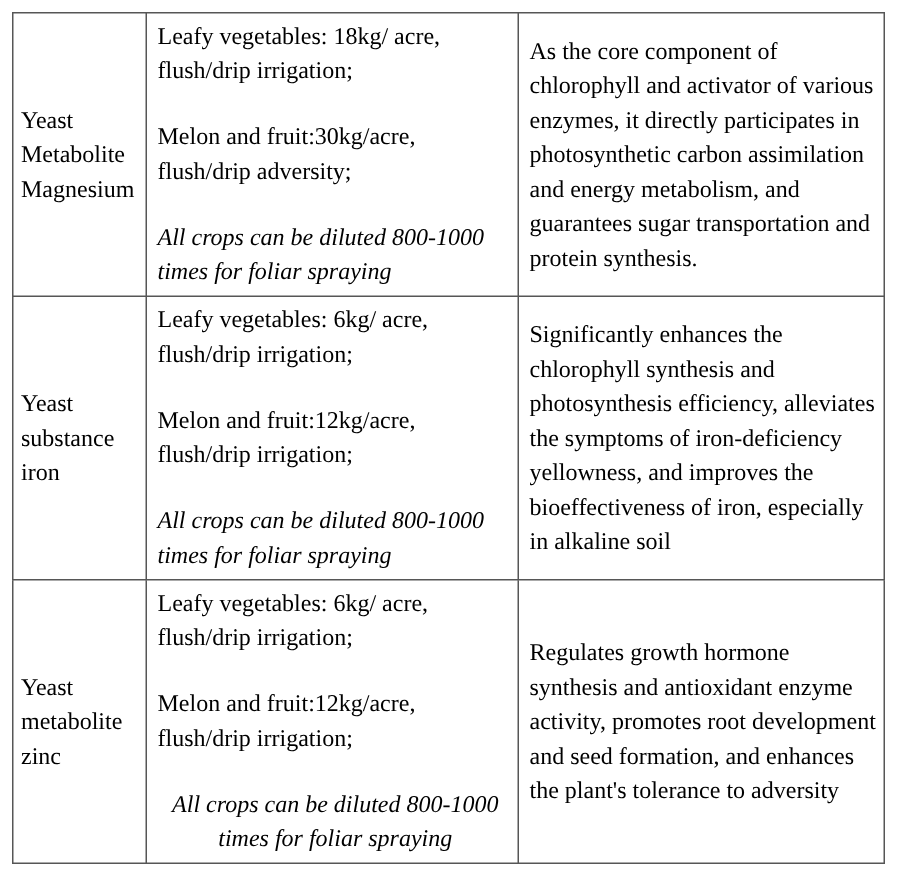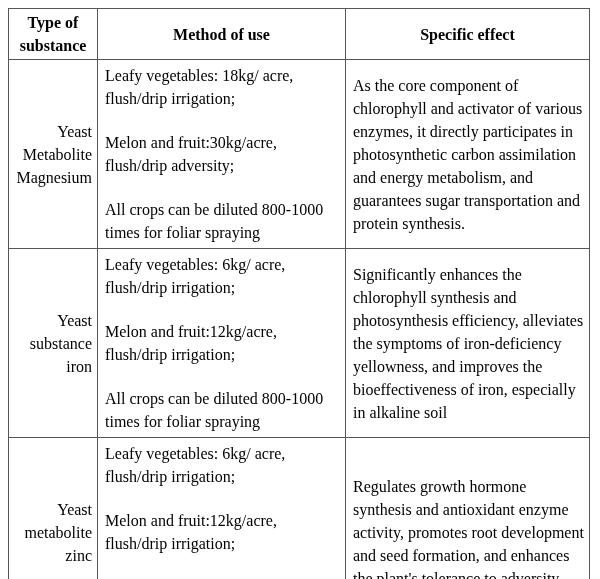--- a/index.html
+++ b/index.html
@@ -41,58 +41,54 @@
   tr.row-1 { height: 188px; }
   tr.row-2 { height: 169px; }
   tr.row-3 { height: 158px; }
 
   th.col-header {
     font-weight: bold;
     text-align: center;
     padding: 2px 4px;
   }
   td.substance-cell {
-    text-align: right;
+    text-align: left;
     vertical-align: middle;
     padding: 2px 5px;
   }
   td.method-cell {
     vertical-align: middle;
     padding: 4px 3px 4px 7px;
   }
   td.method-cell p {
     margin: 0 0 21px 0;
   }
   td.method-cell p:last-child {
     margin-bottom: 0;
+    font-style: italic;
   }
   td.method-cell p.center {
     text-align: center;
   }
   td.effect-cell {
     vertical-align: middle;
     padding: 4px 3px 4px 7px;
   }
 </style>
 </head>
 <body>
 
 <div class="page">
   <table class="substance-table">
     <colgroup>
       <col class="c-substance">
       <col class="c-method">
       <col class="c-effect">
     </colgroup>
     <tbody>
-      <tr class="header-row">
-        <th class="col-header">Type of substance</th>
-        <th class="col-header">Method of use</th>
-        <th class="col-header">Specific effect</th>
-      </tr>
 
       <tr class="row-1">
         <td class="substance-cell">Yeast Metabolite Magnesium</td>
         <td class="method-cell">
           <p>Leafy vegetables: 18kg/ acre, flush/drip irrigation;</p>
           <p>Melon and fruit:30kg/acre, flush/drip adversity;</p>
           <p>All crops can be diluted 800-1000 times for foliar spraying</p>
         </td>
         <td class="effect-cell">As the core component of chlorophyll and activator of various enzymes, it directly participates in photosynthetic carbon assimilation and energy metabolism, and guarantees sugar transportation and protein synthesis.</td>
       </tr>

